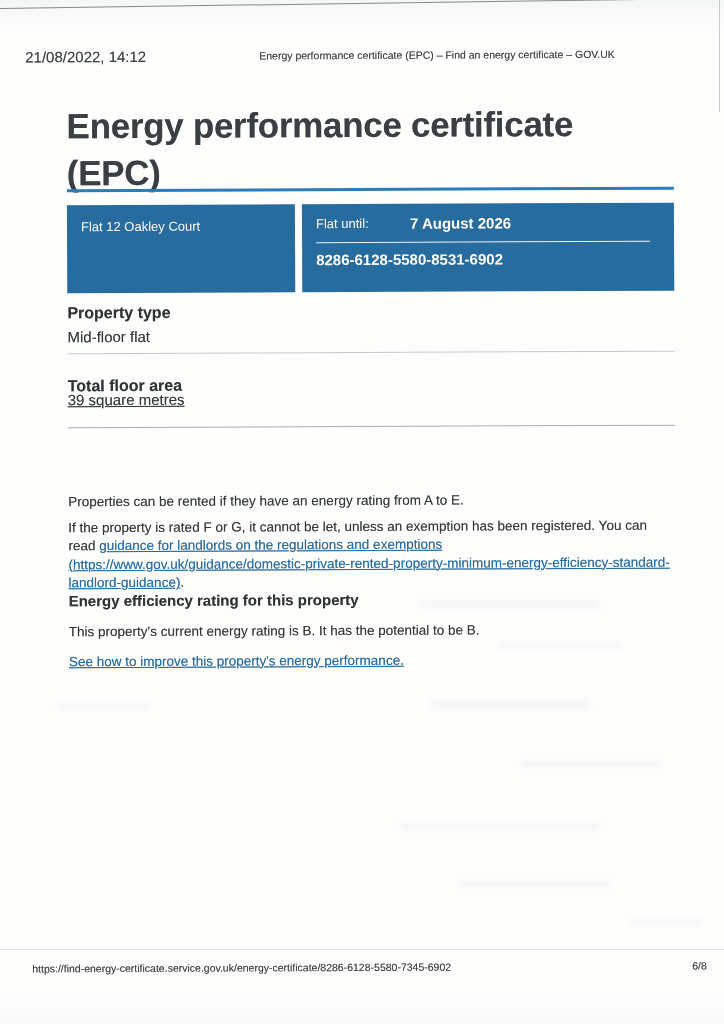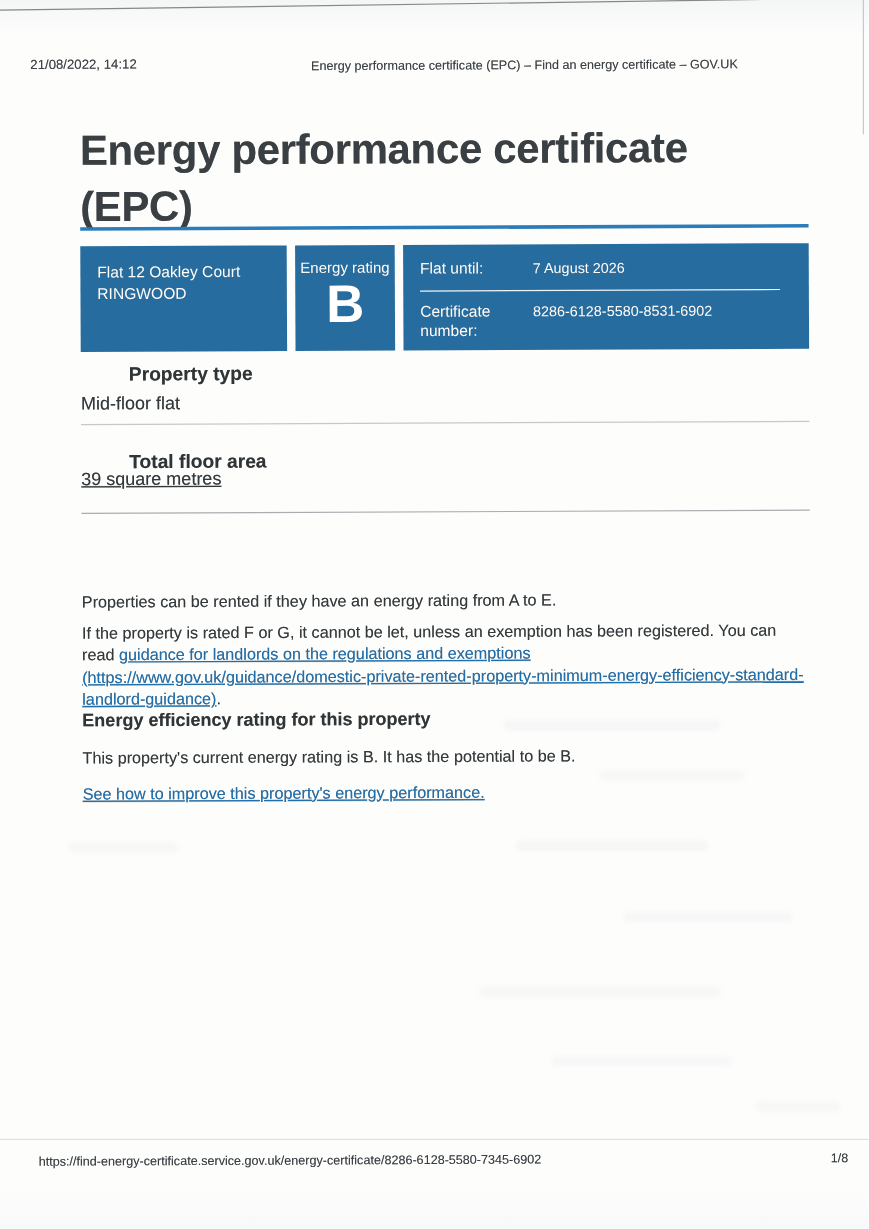--- a/index.html
+++ b/index.html
@@ -22,46 +22,46 @@
   .scan *{text-shadow:0 0 0.45px rgba(70,74,77,0.55);}
 
   
   .artifact{position:absolute;pointer-events:none;}
   .edge-top{top:8px;left:-4px;width:732px;height:1.3px;background:#53585c;opacity:.7;transform:rotate(-0.8deg);transform-origin:left center;}
   .edge-right{top:0;right:4px;width:1px;height:112px;background:#bcc1c4;opacity:.85;}
   .edge-bottom{top:949px;left:0;width:724px;height:1px;background:#cfd2d4;opacity:.65;}
   .smudge{background:#879097;opacity:.055;filter:blur(2px);border-radius:3px;}
 
   
-  .ph-date{position:absolute;left:25px;top:47px;font-size:11px;color:#3c4145;}
+  .ph-date{position:absolute;left:25px;top:47px;font-size:15px;color:#3c4145;}
   .ph-title{position:absolute;left:259px;top:49px;font-size:10.5px;color:#3c4145;}
   .pf-url{position:absolute;left:28px;top:961px;font-size:10.5px;color:#3a3f43;}
   .pf-num{position:absolute;left:688px;top:961px;font-size:10.5px;color:#3a3f43;}
 
   
   .h1{position:absolute;left:66px;top:78px;width:610px;
       font-size:35px;font-weight:bold;color:#3a3f43;line-height:47px;letter-spacing:-0.3px;}
   .h1 span{display:block;}
   .blue-rule{position:absolute;left:66px;top:188px;width:607px;height:3px;background:#2b7cb9;}
 
   
   .summary{position:absolute;left:66px;top:204px;width:607px;height:88px;display:flex;gap:7px;}
   .panel{background:#266c9e;color:#ffffff;box-sizing:border-box;}
-  .panel-address{width:172px;padding:13px 14px;font-size:13px;line-height:17.5px;}
+  .panel-address{width:228px;padding:13px 14px;font-size:13px;line-height:17.5px;}
   .panel-rating{width:83px;text-align:center;padding-top:12px;}
   .rating-label{font-size:12.5px;}
   .rating-value{font-size:44px;font-weight:bold;line-height:46px;margin-top:1px;}
   .panel-validity{flex:1;padding:12px 14px 10px;font-size:13px;}
   .v-row{display:flex;align-items:flex-start;}
   .v-label{width:94px;flex:0 0 94px;line-height:16px;}
-  .v-value{font-weight:normal;font-size:12px;line-height:16px;}
+  .v-value{font-weight:bold;font-size:15px;line-height:16px;}
   .v-sep{height:1px;background:rgba(255,255,255,0.92);margin:10px 10px 9px 0;}
 
   
-  .fact-label{position:absolute;left:66px;font-size:16px;font-weight:bold;color:#2f3437;margin-left:40px;}
+  .fact-label{position:absolute;left:66px;font-size:16px;font-weight:bold;color:#2f3437;}
   .fact-value{position:absolute;left:66px;font-size:15px;color:#33383b;}
   .divider{position:absolute;left:66px;width:607px;height:1px;}
   .div-1{top:352px;background:#c6c9cb;}
   .div-2{top:426px;background:#a9adb0;}
 
   
   .sec-h{position:absolute;left:66px;font-size:15px;font-weight:bold;color:#2f3437;}
   .sec-p{position:absolute;left:66px;width:608px;font-size:13.5px;line-height:18.5px;color:#33383b;}
   a.lnk{color:#1f6fad;text-decoration:underline;cursor:pointer;}
 </style>
@@ -89,34 +89,28 @@
 
     <h1 class="h1">
       <span>Energy performance certificate</span>
       <span>(EPC)</span>
     </h1>
     <div class="blue-rule"></div>
 
     <div class="summary">
       <div class="panel panel-address">
         <div>Flat 12 Oakley Court</div>
-        <div>RINGWOOD</div>
-      </div>
-      <div class="panel panel-rating">
-        <div class="rating-label">Energy rating</div>
-        <div class="rating-value">B</div>
       </div>
       <div class="panel panel-validity">
         <div class="v-row">
           <div class="v-label">Flat until:</div>
           <div class="v-value">7 August 2026</div>
         </div>
         <div class="v-sep"></div>
         <div class="v-row">
-          <div class="v-label">Certificate number:</div>
           <div class="v-value">8286-6128-5580-8531-6902</div>
         </div>
       </div>
     </div>
 
     <div class="fact-label" style="top:303px;">Property type</div>
     <div class="fact-value" style="top:327px;">Mid-floor flat</div>
     <div class="divider div-1"></div>
 
     <div class="fact-label" style="top:376px;text-align:center;">Total floor area</div>
@@ -124,16 +118,16 @@
     <div class="divider div-2"></div>
 
     <p class="sec-p" style="top:478px;">Properties can be rented if they have an energy rating from A to E.</p>
     <p class="sec-p" style="top:504px;"><span>If the property is rated F or G, it cannot be let, unless an exemption has been registered. You can read </span><a class="lnk">guidance for landlords on the regulations and exemptions (https://www.gov.uk/guidance/domestic-private-rented-property-minimum-energy-efficiency-standard-landlord-guidance)</a><span>.</span></p>
 
     <div class="sec-h" style="top:591px;">Energy efficiency rating for this property</div>
     <p class="sec-p" style="top:608px;">This property's current energy rating is B. It has the potential to be B.</p>
     <p class="sec-p" style="top:638px;"><a class="lnk">See how to improve this property's energy performance.</a></p>
 
     <div class="pf-url">https://find-energy-certificate.service.gov.uk/energy-certificate/8286-6128-5580-7345-6902</div>
-    <div class="pf-num">1/8</div>
+    <div class="pf-num">6/8</div>
 
   </div>
 </div>
 
 </body></html>

